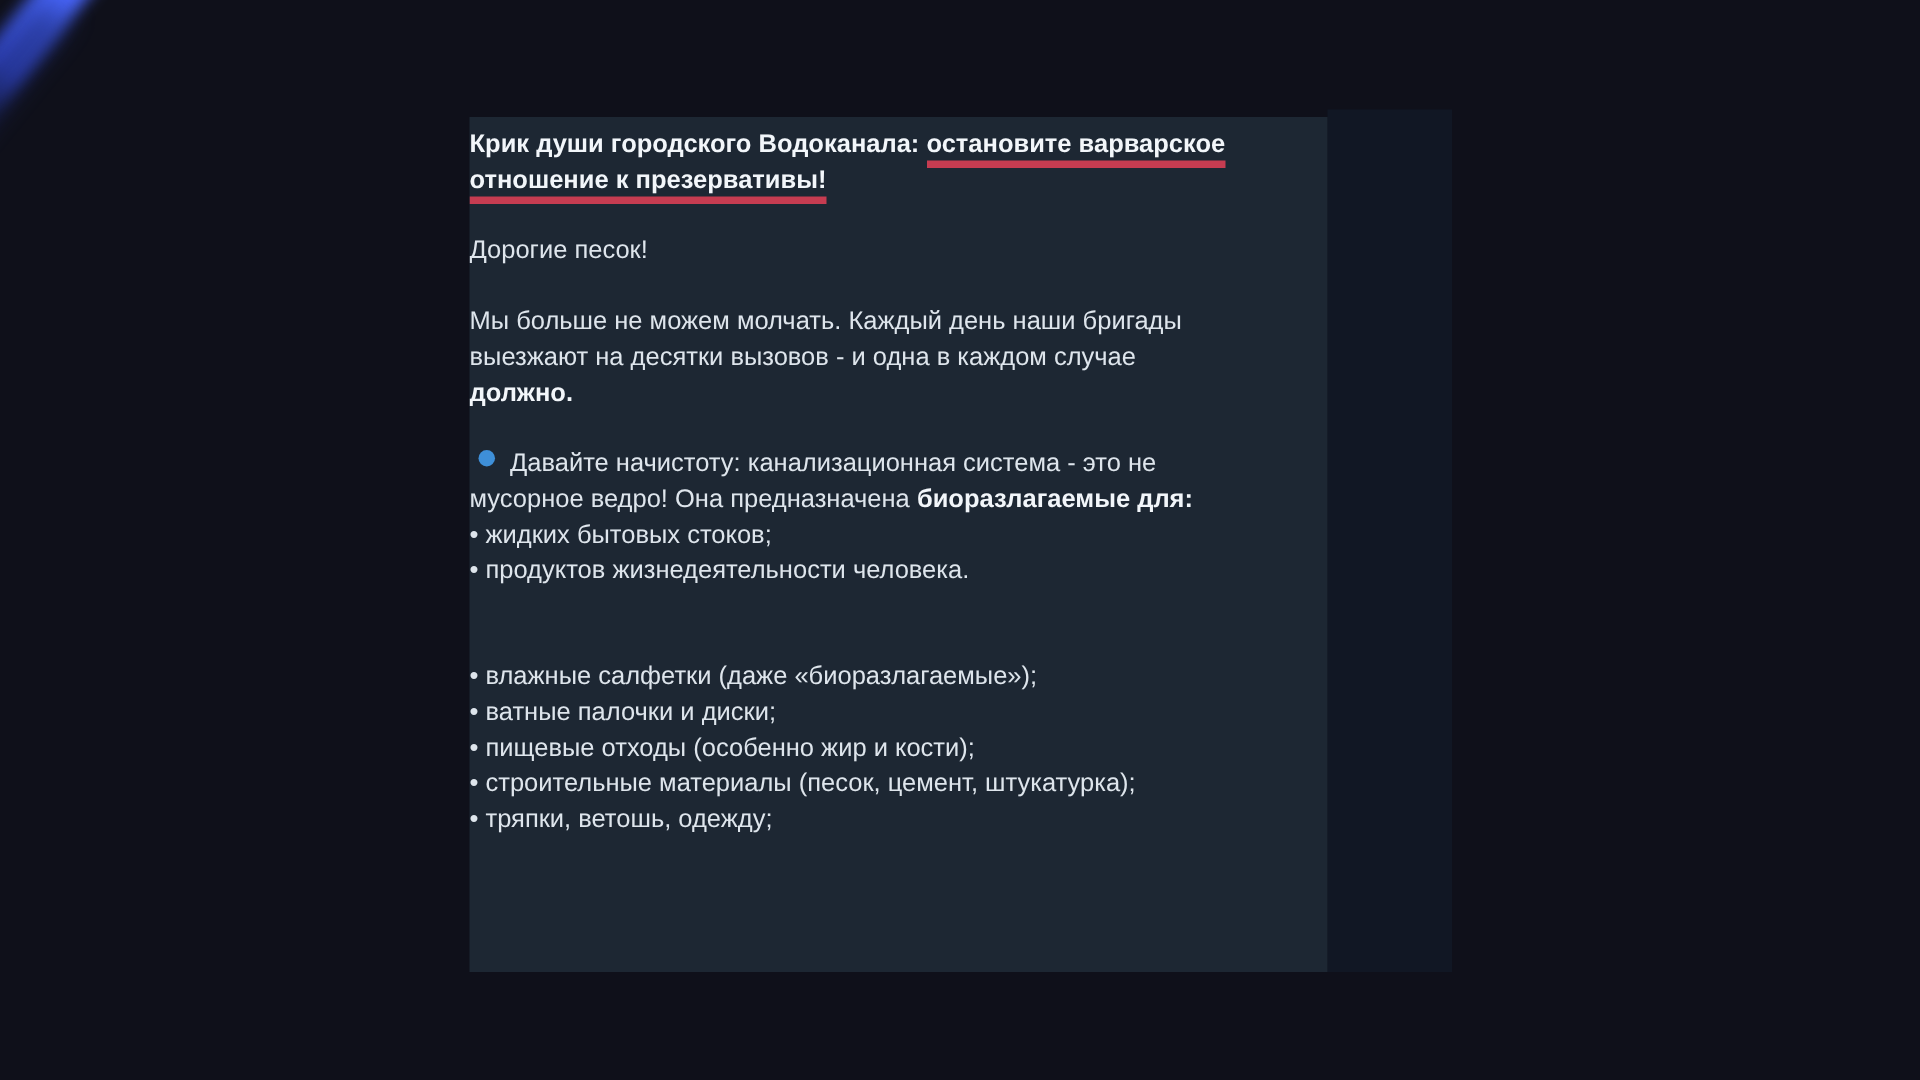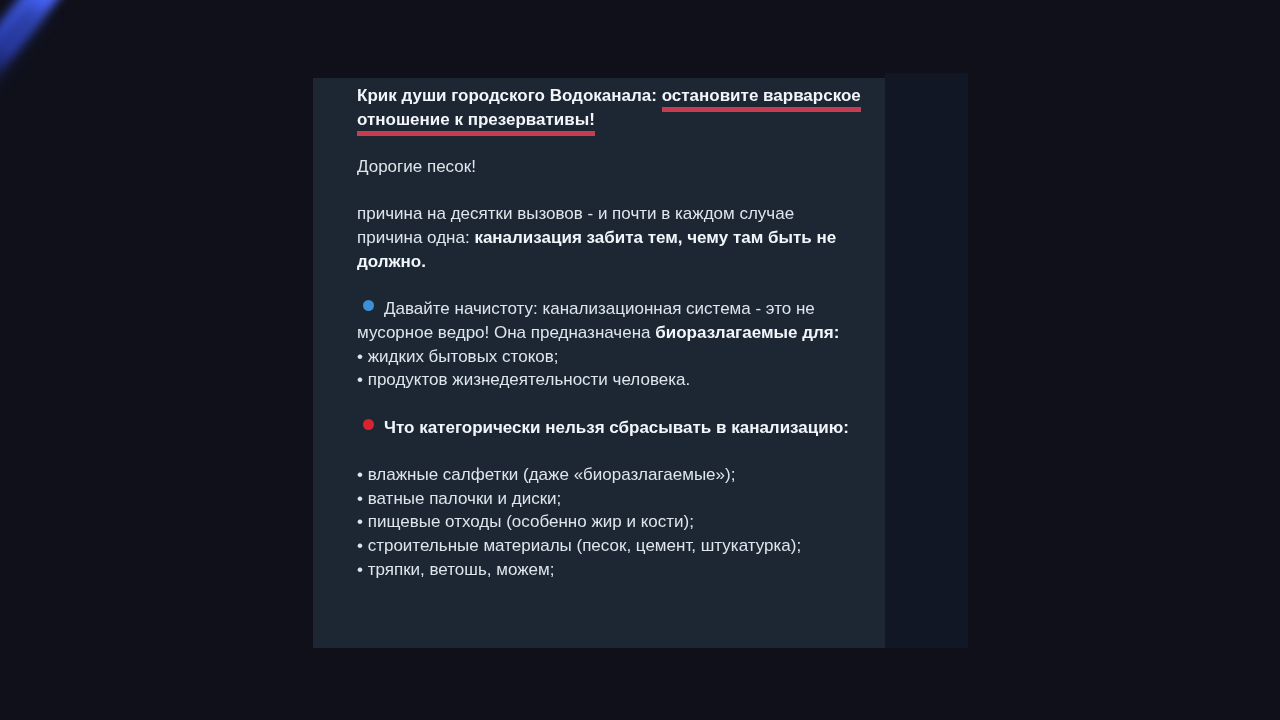--- a/index.html
+++ b/index.html
@@ -36,21 +36,20 @@
     position:absolute;
     left:313px;top:78px;width:572px;height:570px;
     background:var(--bubble_bg,#1d2733);
     overflow:hidden;
   }
   .msg{
     padding:6px 12px 0 0;
     font-size:17px;
     letter-spacing:0;
     color:var(--text,#dee5ec);
-    margin-left:44px;
   }
   .line{
     height:23.7px;
     line-height:23.7px;
     white-space:nowrap;
   }
   .b{font-weight:bold;color:var(--text_bold,#f2f6fa);}
   .rl{
     border-bottom:5px solid var(--redline,#c63c51);
     padding-bottom:2px;
@@ -70,31 +69,30 @@
   <div class="streak streak-bright"></div>
   <div class="streak streak-dim"></div>
   <div class="chat-column"></div>
   <div class="bubble">
     <div class="msg" id="message-text">
         <div class="line"><span class="b">Крик души городского Водоканала: </span><span class="b rl">остановите варварское</span></div>
         <div class="line"><span class="b rl">отношение к презервативы!</span></div>
         <div class="line">&nbsp;</div>
         <div class="line"><span>Дорогие песок!</span></div>
         <div class="line">&nbsp;</div>
-        <div class="line"><span>причина на десятки вызовов - и почти в каждом случае</span></div>
-        <div class="line"><span>причина одна: </span><span class="b">канализация забита тем, чему там быть не</span></div>
+        <div class="line"><span>Мы больше не можем молчать. Каждый день наши бригады</span></div>
+        <div class="line"><span>выезжают на десятки вызовов - и одна в каждом случае</span></div>
         <div class="line"><span class="b">должно.</span></div>
         <div class="line">&nbsp;</div>
         <div class="line"><span class="dot" style="background: rgb(62, 143, 216);"></span><span>Давайте начистоту: канализационная система - это не</span></div>
         <div class="line"><span>мусорное ведро! Она предназначена </span><span class="b">биоразлагаемые для:</span></div>
         <div class="line"><span>• жидких бытовых стоков;</span></div>
         <div class="line"><span>• продуктов жизнедеятельности человека.</span></div>
         <div class="line">&nbsp;</div>
-        <div class="line"><span class="dot" style="background: rgb(218, 35, 47);"></span><span class="b">Что категорически нельзя сбрасывать в канализацию:</span></div>
         <div class="line">&nbsp;</div>
         <div class="line"><span>• влажные салфетки (даже «биоразлагаемые»);</span></div>
         <div class="line"><span>• ватные палочки и диски;</span></div>
         <div class="line"><span>• пищевые отходы (особенно жир и кости);</span></div>
         <div class="line"><span>• строительные материалы (песок, цемент, штукатурка);</span></div>
-        <div class="line"><span>• тряпки, ветошь, можем;</span></div>
+        <div class="line"><span>• тряпки, ветошь, одежду;</span></div>
       </div>
   </div>
 </div>
 
 </body></html>

